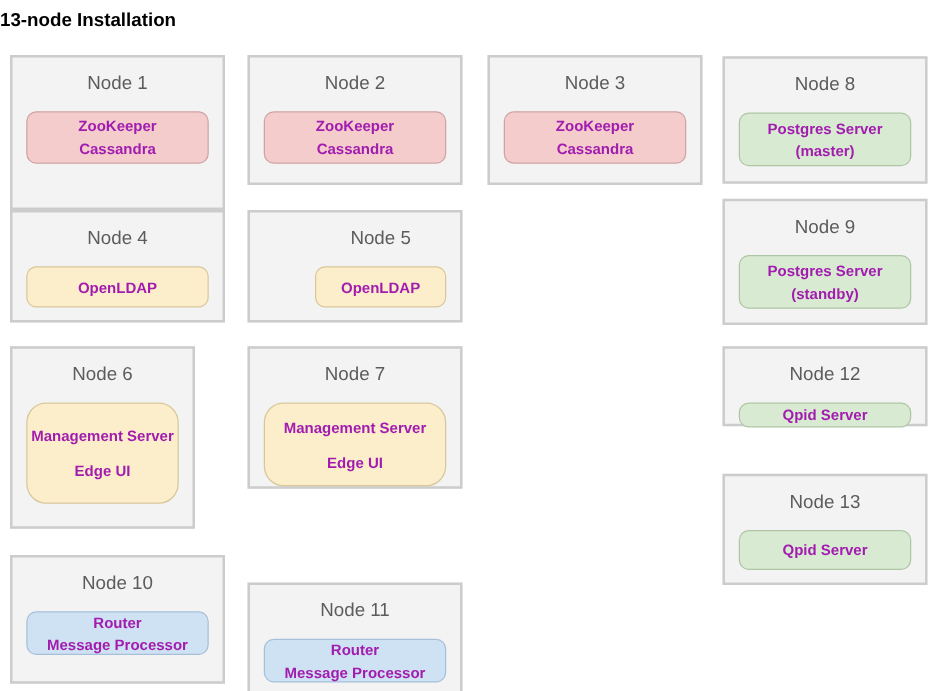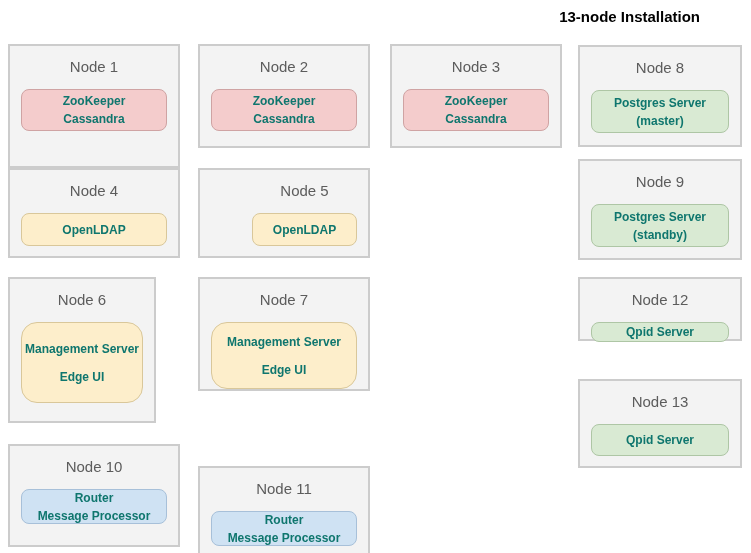--- a/index.html
+++ b/index.html
@@ -4,40 +4,40 @@
 <style>
   html,body { margin:0; padding:0; }
   body {
     width:751px; height:553px; position:relative;
     background:#ffffff;
     font-family:"Liberation Sans", sans-serif;
     overflow:hidden;
   }
   .title {
     position:absolute; top:8px; left:0; width:700px;
-    text-align:right; font-size:15px; font-weight:bold; color:#000000;
+    text-align:left; font-size:15px; font-weight:bold; color:#000000;
   }
   .node {
     position:absolute;
     background:#f3f3f3;
     border:2px solid #cccccc;
     box-sizing:border-box;
     display:flex; flex-direction:column; align-items:center;
   }
   .node-label {
     margin-top:11px;
     font-size:15px; line-height:20px; color:#5c5c5c;
   }
   .svc {
     margin-top:12px;
     width:calc(100% - 22px);
     box-sizing:border-box;
     border-radius:8px;
     display:flex; flex-direction:column; align-items:center; justify-content:center;
-    font-size:12px; font-weight:bold; color:#0f766e; line-height:18px;
+    font-size:12px; font-weight:bold; color:#a21caf; line-height:18px;
     text-align:center;
   }
   .c-pink   { background:#f4cccc; border:1px solid #cfa3a3; }
   .c-yellow { background:#fdeecb; border:1px solid #d9c79a; }
   .c-green  { background:#d9ead3; border:1px solid #aec6a5; }
   .c-blue   { background:#cfe2f3; border:1px solid #a7c0d9; }
   .h42 { height:42px; }
   .h33 { height:33px; }
   .h43 { height:43px; }
   .h46 { height:35px;align-items:center; }

